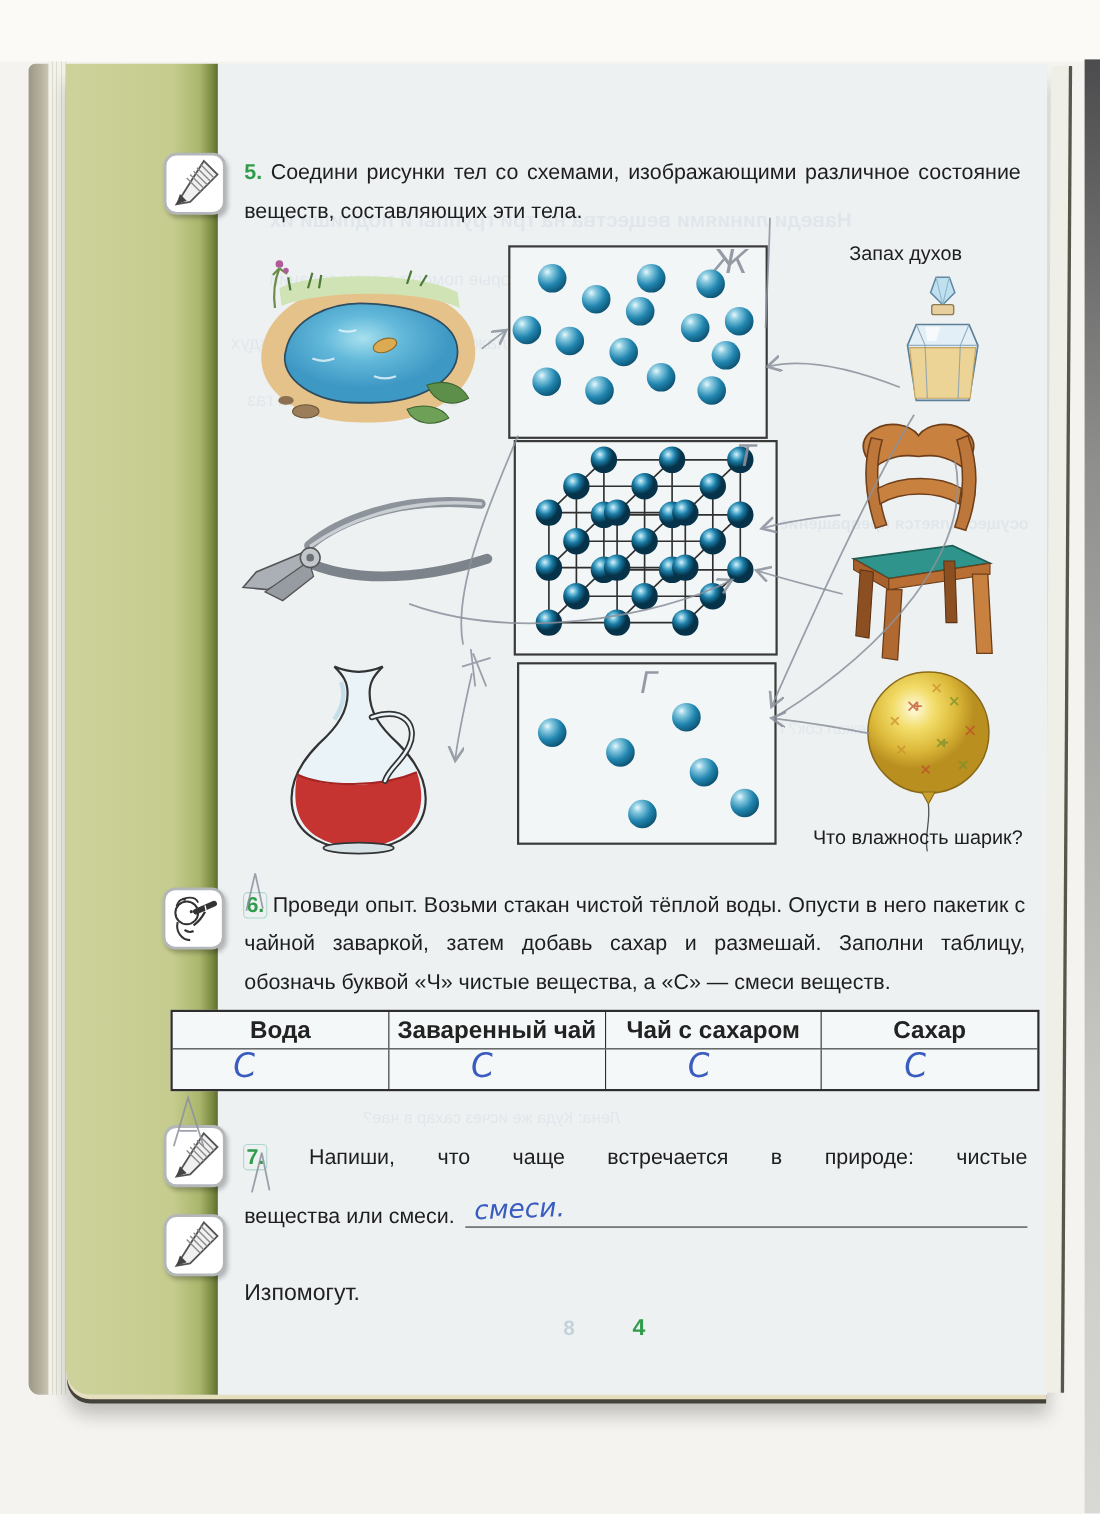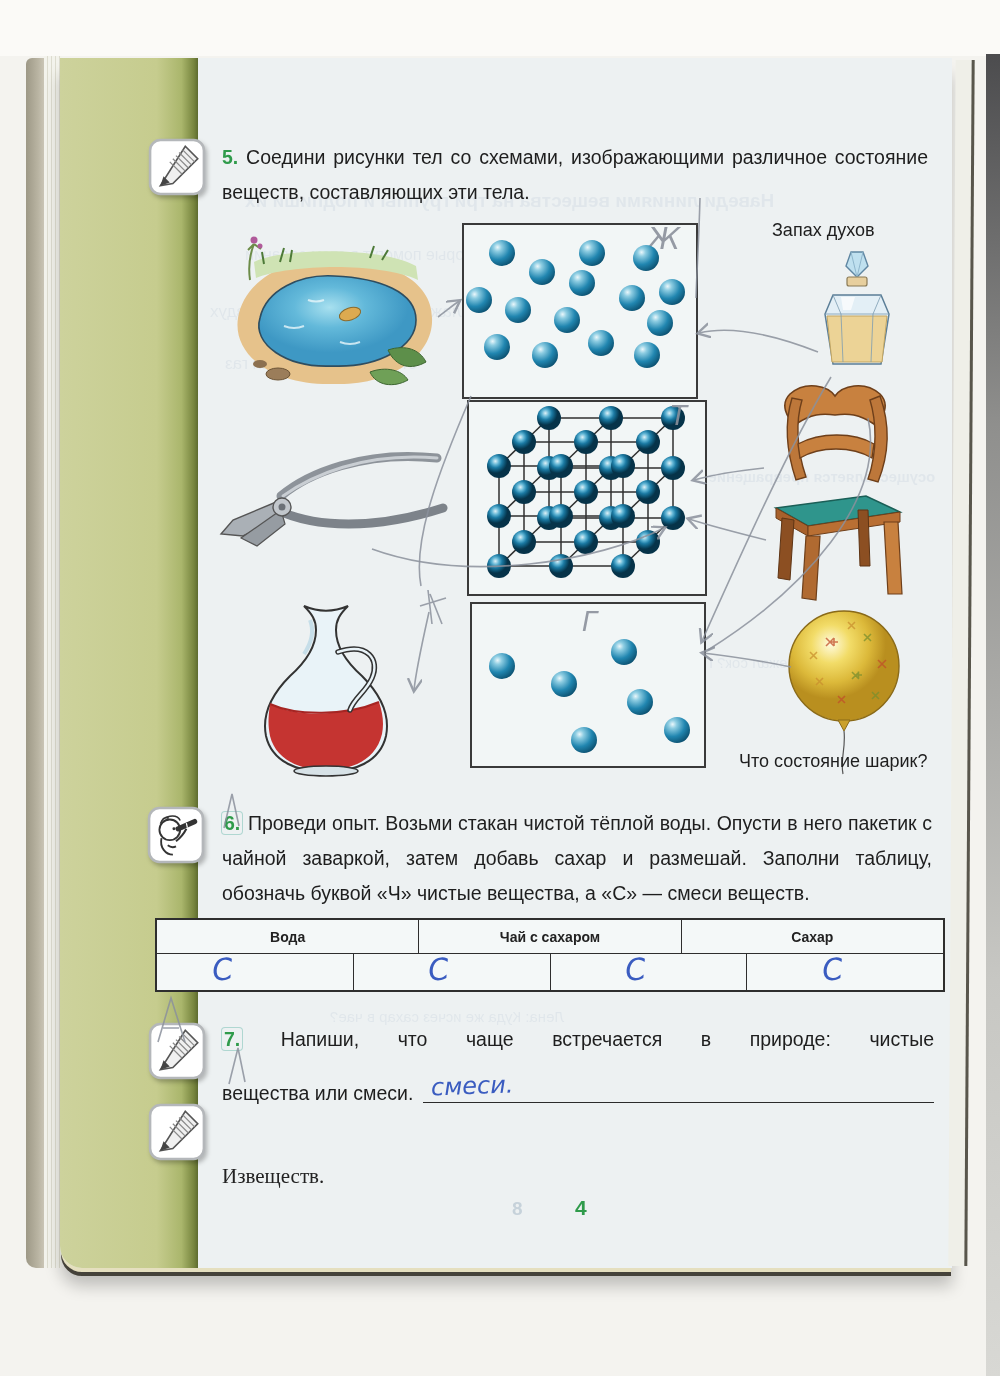--- a/index.html
+++ b/index.html
@@ -38,28 +38,28 @@
       background:radial-gradient(circle at 33% 28%,#eaf7fb 0%,#8ecde2 16%,#2186b0 48%,#0b4e6d 80%,#06344a 100%);}
   .plet{position:absolute;font-family:"DejaVu Sans",sans-serif;font-style:italic;
       color:#8b919c;opacity:.9;}
   
   .hw{font-family:"DejaVu Sans",sans-serif;font-style:italic;color:#3a5cc0;}
   
   .qtable{position:absolute;left:155px;top:918px;width:786px;border:2px solid #2e2e2e;background:#f4f8f8;}
   .trow{display:flex;}
   .tcell{flex:1;border-left:1.6px solid #2e2e2e;padding:4px 6px;box-sizing:border-box;}
   .tcell:first-child{border-left:none;}
-  .thead .tcell{font-weight:bold;font-size:14px;height:33px;display:flex;align-items:center;justify-content:center;}
+  .thead .tcell{font-weight:bold;font-size:22px;height:33px;display:flex;align-items:center;justify-content:center;}
   .tbody{border-top:1.6px solid #2e2e2e;}
   .tbody .tcell{height:36px;position:relative;}
   .tbody .hw{position:absolute;font-size:30px;top:-2px;left:38%;transform:rotate(-6deg);}
   .tbody .tcell:nth-child(1) .hw{left:28%;}
   
   .ansline{flex:1;border-bottom:1.8px solid #2b2b2b;position:relative;margin-left:10px;}
-  .serif{font-family:Liberation Serif, serif;font-size:21px;}
+  .serif{font-family:Liberation Sans, sans-serif;font-size:21px;}
   .pagenum{position:absolute;left:575px;top:1196px;color:#2f9b4b;font-weight:bold;font-size:21px;}
   .ghostnum{position:absolute;left:512px;top:1198px;color:#8ea4b8;opacity:.4;font-weight:bold;font-size:19px;}
   #pencil-svg{position:absolute;left:0;top:0;pointer-events:none;}
   .illus{position:absolute;}
 </style>
 </head>
 <body>
 
 <div id="scan">
 
@@ -310,21 +310,21 @@
       <path d="M30,70 l7,7 m0,-7 l-7,7" stroke="#c98f2e"></path>
       <path d="M52,88 l7,7 m0,-7 l-7,7" stroke="#c24e2a"></path>
       <path d="M86,84 l7,7 m0,-7 l-7,7" stroke="#7a8f2e"></path>
       <path d="M24,44 l7,7 m0,-7 l-7,7" stroke="#c98f2e"></path>
       <path d="M62,14 l7,7 m0,-7 l-7,7" stroke="#c98f2e"></path>
     </g>
     <polygon points="52,112 64,112 58,123" fill="#caa02a" stroke="#8a6a18"></polygon>
     <path d="M58,123 C60,140 54,152 57,166" stroke="#555" stroke-width="1.2" fill="none"></path>
   </svg>
 
-  <div class="caption" style="left:739px;top:751px;">Что состояние шарик?</div>
+  <div class="caption" style="left:739px;top:751px;">Что влажность шарик?</div>
 
   <div class="taskicon" style="left:147px;top:806px;">
     <svg width="58" height="58" viewBox="0 0 56 56">
       <rect x="2" y="2" width="52" height="52" rx="10" fill="#ffffff" stroke="#b4b7ba" stroke-width="2.5"></rect>
       <circle cx="22" cy="23" r="10" fill="#fff" stroke="#333" stroke-width="1.8"></circle>
       <path d="M13,17 C15,9 29,7 32,14 M15,13 q3,-3 6,-1" stroke="#333" stroke-width="1.6" fill="none"></path>
       <circle cx="26" cy="22" r="1.4" fill="#333"></circle>
       <line x1="30" y1="22" x2="46" y2="15" stroke="#333" stroke-width="5" stroke-linecap="round"></line>
       <line x1="38" y1="16.5" x2="39" y2="21" stroke="#fff" stroke-width="1.2"></line>
       <path d="M28,34 C32,31 35,28 38,22" stroke="#333" stroke-width="2" fill="none"></path>
@@ -332,20 +332,21 @@
     </svg>
   </div>
   <div class="tasktext" style="left:222px;top:806px;width:710px;">
     <span class="num numbox">6.</span>
     <span>Проведи опыт. Возьми стакан чистой тёплой воды. Опусти в него пакетик с чайной заваркой, затем добавь сахар и размешай. Заполни таблицу, обозначь буквой «Ч» чистые вещества, а «С» — смеси веществ.</span>
   </div>
 
   <div class="qtable">
     <div class="trow thead">
       <div class="tcell">Вода</div>
+      <div class="tcell">Заваренный чай</div>
       <div class="tcell">Чай с сахаром</div>
       <div class="tcell">Сахар</div>
     </div>
     <div class="trow tbody">
       <div class="tcell">
           <span class="hw">С</span>
         </div>
       <div class="tcell">
           <span class="hw">С</span>
         </div>
@@ -360,21 +361,21 @@
 
   <div class="taskicon" style="left:148px;top:1022px;">
     <svg width="58" height="58" viewBox="0 0 56 56">
       <rect x="2" y="2" width="52" height="52" rx="10" fill="#ffffff" stroke="#b4b7ba" stroke-width="2.5"></rect>
       <polygon points="36,8 48,20 24,44 12,46" fill="#f0f0f0" stroke="#555" stroke-width="1.6"></polygon>
       <path d="M33,11 L45,23 M30,14 L42,26 M27,17 L39,29 M24,20 L36,32 M21,23 L33,35" stroke="#8a8a8a" stroke-width="1.2"></path>
       <polygon points="12,46 15,37 21,43" fill="#444"></polygon>
     </svg>
   </div>
   <div class="tasktext" style="left:222px;top:1022px;width:712px;">
-    <div style="text-align:justify;text-align-last:justify;">
+    <div style="text-align:justify;text-align-last:justify;margin-top:13px;">
       <span class="num numbox">7.</span>
       <span>Напиши, что чаще встречается в природе: чистые</span>
     </div>
     <div style="display:flex;align-items:flex-start;margin-top:19px;">
       <span>вещества или смеси.</span>
       <div class="ansline" style="height:26px;">
         <span class="hw" style="position:absolute;left:8px;bottom:-2px;font-size:24px;transform:rotate(-2deg);">смеси.</span>
       </div>
     </div>
   </div>
@@ -382,21 +383,21 @@
   <div class="taskicon" style="left:148px;top:1103px;">
     <svg width="58" height="58" viewBox="0 0 56 56">
       <rect x="2" y="2" width="52" height="52" rx="10" fill="#ffffff" stroke="#b4b7ba" stroke-width="2.5"></rect>
       <polygon points="36,8 48,20 24,44 12,46" fill="#f0f0f0" stroke="#555" stroke-width="1.6"></polygon>
       <path d="M33,11 L45,23 M30,14 L42,26 M27,17 L39,29 M24,20 L36,32 M21,23 L33,35" stroke="#8a8a8a" stroke-width="1.2"></path>
       <polygon points="12,46 15,37 21,43" fill="#444"></polygon>
     </svg>
   </div>
   <div style="position:absolute;left:222px;top:1164px;width:713px;display:flex;align-items:flex-end;">
     <span class="serif">Из</span>
-    <span class="serif">веществ.</span>
+    <span class="serif">помогут.</span>
   </div>
 
   <span class="ghostnum">8</span>
   <span class="pagenum">4</span>
 
   <svg id="pencil-svg" width="1000" height="1376">
     <defs>
       <marker id="ah" markerWidth="12" markerHeight="12" refX="7" refY="4.5" orient="auto">
         <path d="M0,0 L8,4.5 L0,9" fill="none" stroke="#8b919c" stroke-width="1.5"></path>
       </marker>

